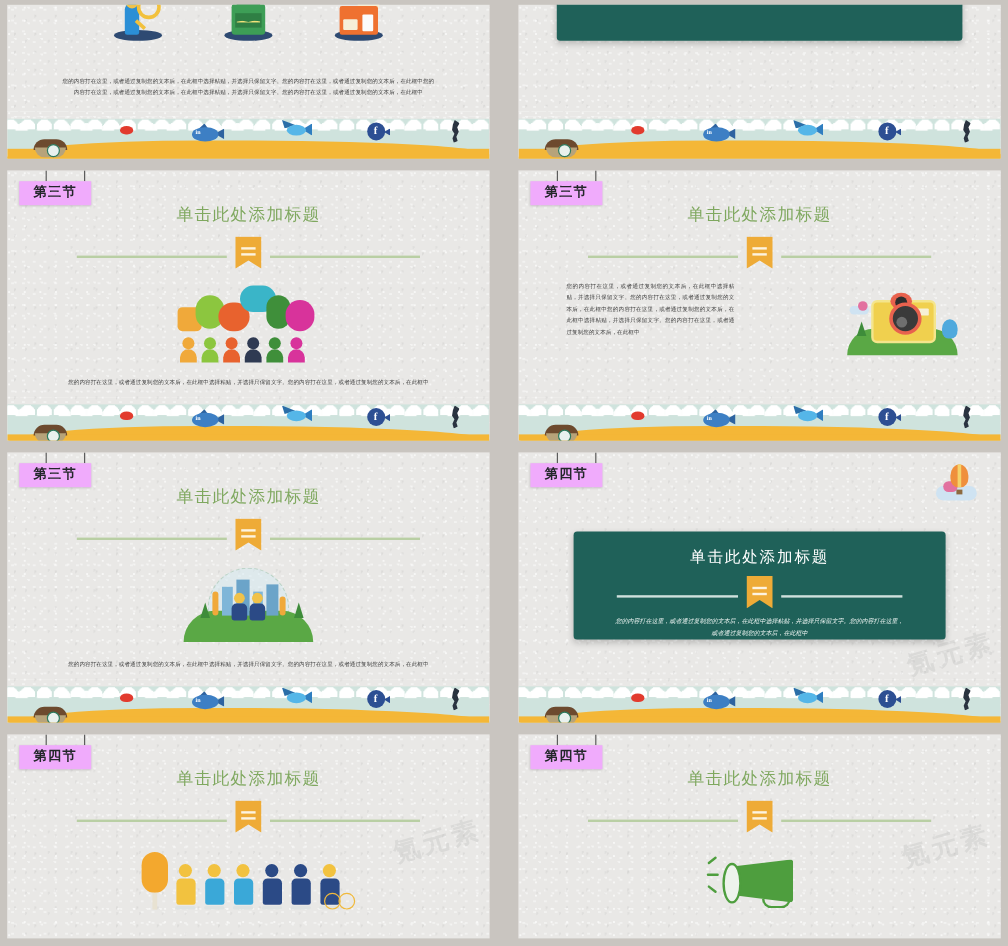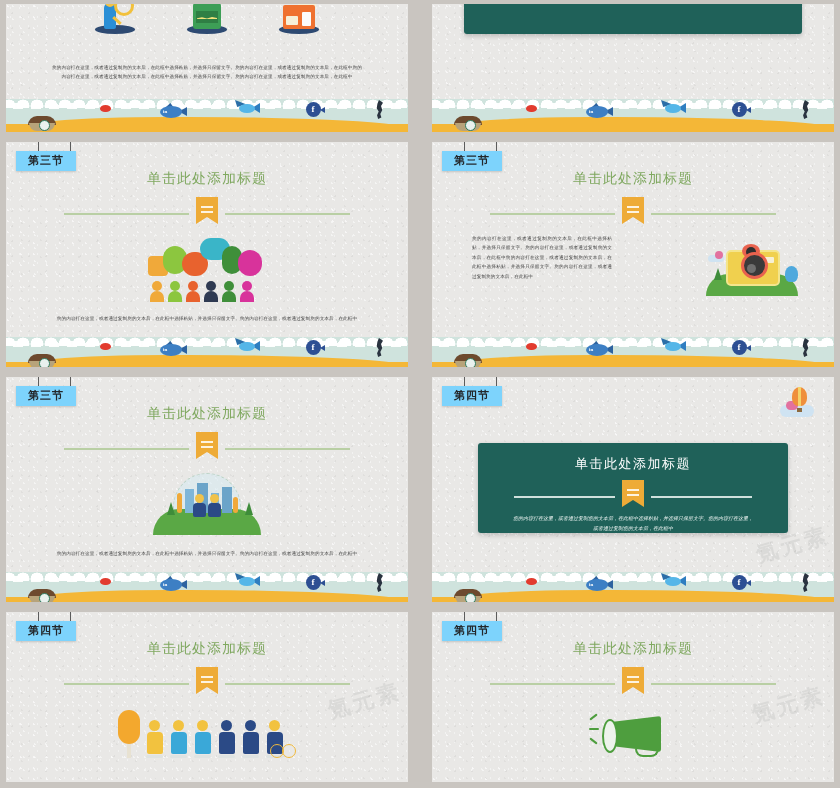--- a/index.html
+++ b/index.html
@@ -43,21 +43,21 @@
 
   
   .ticks{position:absolute;left:22px;top:0px;width:80px;height:12px;z-index:5;}
   .ticks i{position:absolute;top:0;width:1px;height:9px;background:#5c5c5c;display:block;}
   .ticks i:nth-child(1){left:10px;}
   .ticks i:nth-child(2){left:42px;}
 
   
   .badge{
     position:absolute;left:10px;top:9px;z-index:6;
-    background:#7dd3fc;
+    background:#f0abfc;
     padding:3px 12px 4px 12px;
     font-size:11px;font-weight:bold;color:#23272a;
     letter-spacing:1px;line-height:1.15;
     box-shadow:0 1px 2px rgba(0,0,0,.16);
     text-align:right;
   }
 
   
   .title{
     position:absolute;left:0;right:0;top:28px;text-align:center;

